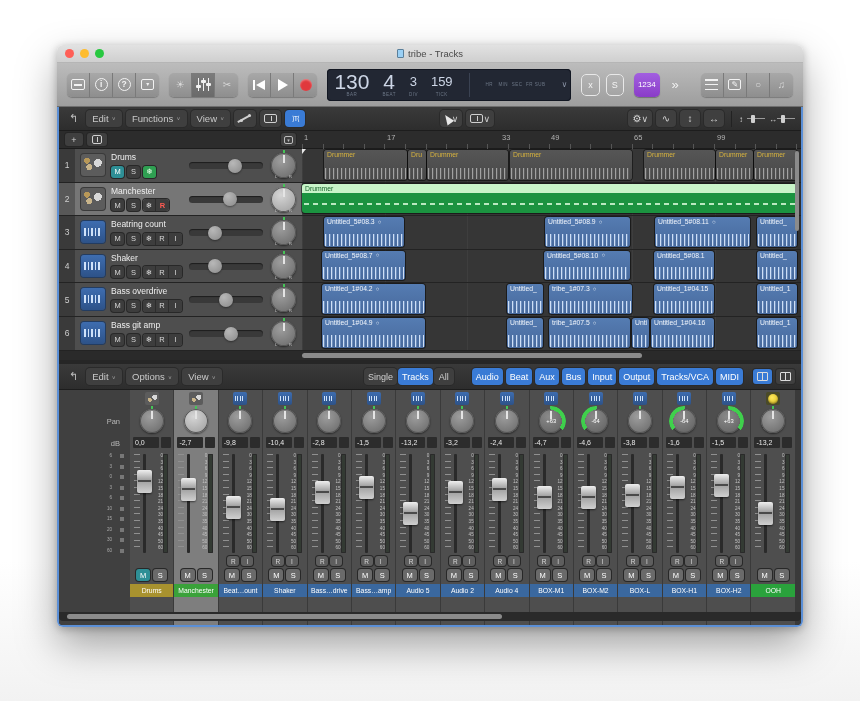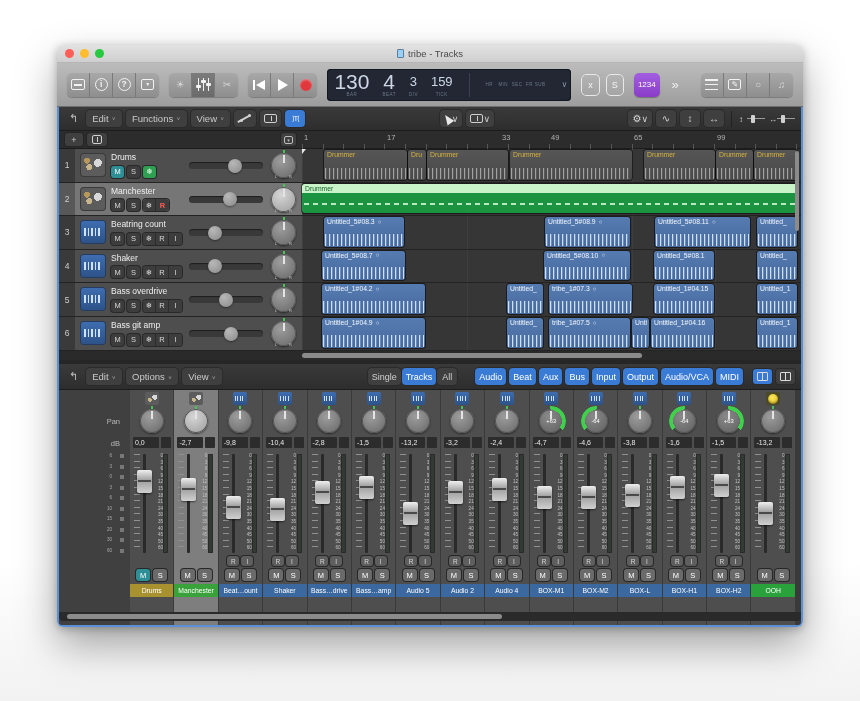--- a/index.html
+++ b/index.html
@@ -747,21 +747,21 @@
             <div class="mini">All</div>
           </div>
         <div style="width:10px;"></div>
         <div style="display:flex; gap:3px;" id="filter-btns">
             <div class="mini blue">Audio</div>
             <div class="mini blue">Beat</div>
             <div class="mini blue">Aux</div>
             <div class="mini blue">Bus</div>
             <div class="mini blue">Input</div>
             <div class="mini blue">Output</div>
-            <div class="mini blue">Audio/VCA</div>
+            <div class="mini blue">Tracks/VCA</div>
             <div class="mini blue">MIDI</div>
           </div>
         <div class="panes">
           <div class="pane-ico blue"></div>
           <div class="pane-ico"></div>
         </div>
       </div>
 
       <div class="m-body">
         <div class="gutter">

